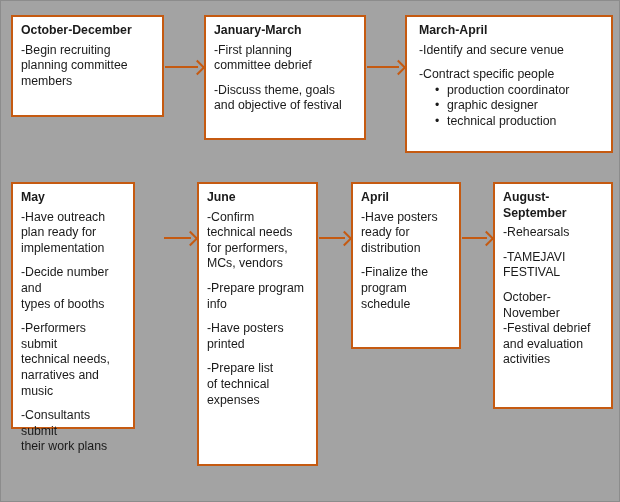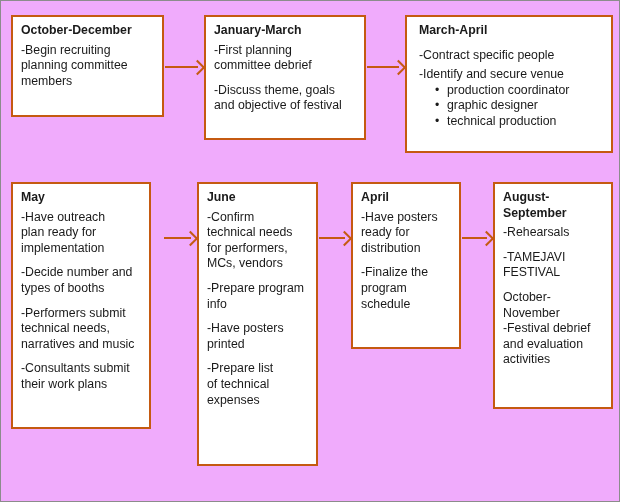--- a/index.html
+++ b/index.html
@@ -4,21 +4,21 @@
 <style>
   html, body {
     margin: 0;
     padding: 0;
     background: #ffffff;
   }
   #page {
     position: relative;
     width: 620px;
     height: 502px;
-    background: #f0abfc;
+    background: #a3a3a3;
     border: 1px solid #8c8c8c;
     box-sizing: border-box;
     overflow: hidden;
     font-family: "Liberation Sans", sans-serif;
   }
   .node {
     position: absolute;
     box-sizing: border-box;
     border: 2px solid #c55a11;
     background: #ffffff;
@@ -100,30 +100,30 @@
 and objective of festival</div>
   </div>
 
   <div class="arrow" style="left:366px; top:58px; width:38px;">
     <span class="shaft" style="width:32px;"></span>
     <span class="head" style="left:26px;"></span>
   </div>
 
   <div class="node" id="node-march-april" style="left:404px; top:14px; width:208px; height:138px;padding-left:12px;">
     <div class="title">March-April</div>
+    <div class="para tight">-Identify and secure venue</div>
     <div class="para">-Contract specific people</div>
-    <div class="para tight">-Identify and secure venue</div>
     <ul class="bullets">
       <li>production coordinator</li>
       <li>graphic designer</li>
       <li>technical production</li>
     </ul>
   </div>
 
-  <div class="node" id="node-may" style="left:10px; top:181px; width:140px; height:247px;">
+  <div class="node" id="node-may" style="left:10px; top:181px; width:124px; height:247px;">
     <div class="title">May</div>
     <div class="para tight">-Have outreach
 plan ready for
 implementation</div>
     <div class="para">-Decide number and
 types of booths</div>
     <div class="para">-Performers  submit
 technical needs,
 narratives and music</div>
     <div class="para">-Consultants submit

